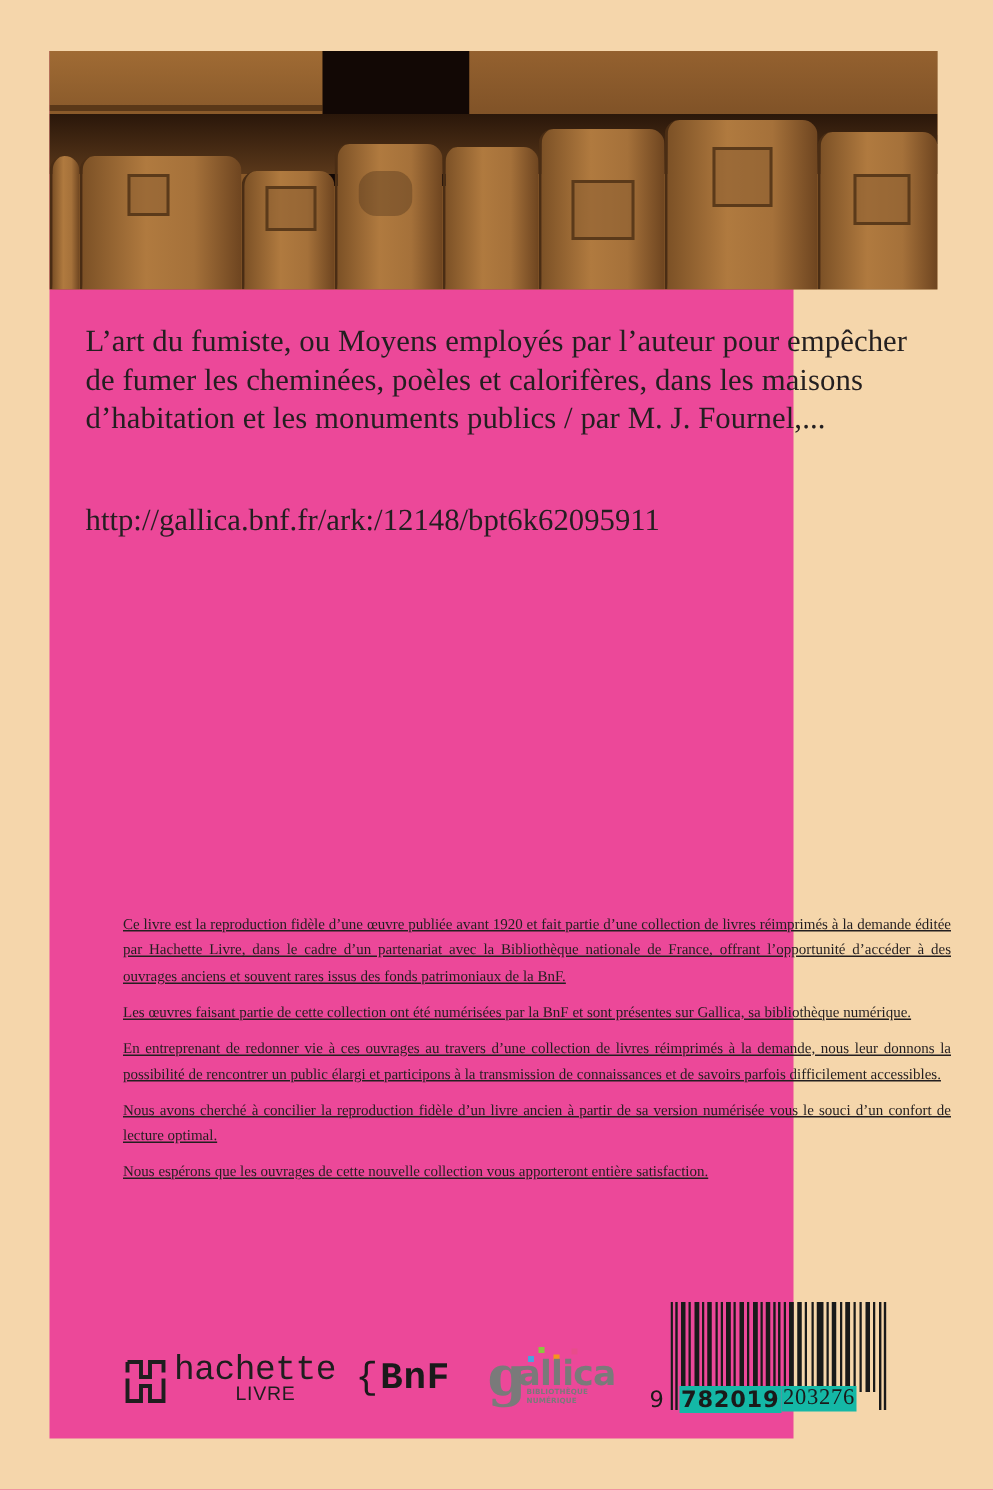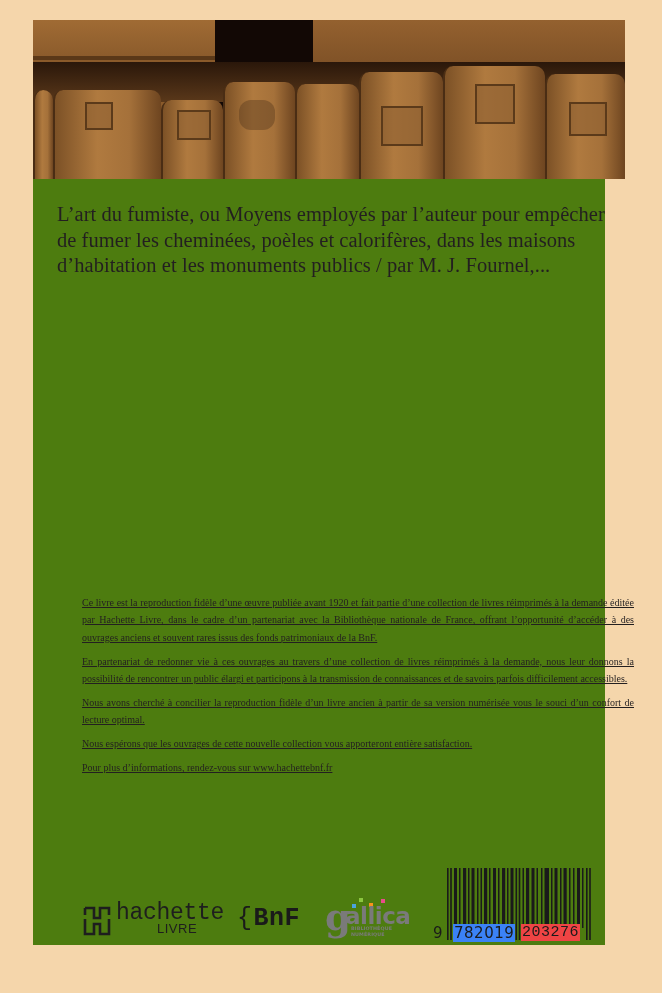--- a/index.html
+++ b/index.html
@@ -1,19 +1,19 @@
 <!DOCTYPE html>
 <html><head>
 <meta charset="utf-8">
 <style>
   * { margin:0; padding:0; box-sizing:border-box; }
   html, body { width:662px; height:993px; overflow:hidden; }
   body { background:#f5d6ab; position:relative; font-family:"Liberation Serif", "DejaVu Serif", serif; color:#231f20; }
 
-  .panel { position:absolute; left:33px; top:20px; width:572px; height:925px; background:#4d7c0f; }
+  .panel { position:absolute; left:33px; top:34px; width:496px; height:925px; background:#ec4899; }
 
   .banner { position:absolute; left:0; top:0; width:592px; height:159px; overflow:hidden;
             background:#8a5a2a; }
   .banner .layer { position:absolute; }
   .banner .top-left { left:0; top:0; width:182px; height:40px; background:linear-gradient(#a06b34,#8c5c2c); border-bottom:4px solid #5a3818; }
   .banner .dark-gap { left:182px; top:0; width:98px; height:90px; background:#120805; }
   .banner .top-right { left:280px; top:0; width:312px; height:62px; background:linear-gradient(#94612f,#7a4e25); border-bottom:6px solid #3b230e; }
   .banner .shadow { left:0; top:42px; width:592px; height:40px; background:linear-gradient(#2a170a,#5a381a); }
   .banner .spine { top:70px; height:89px; background:linear-gradient(90deg,#7c5126,#b07a3f 40%,#a5713a 70%,#6e4520); border-left:2px solid #4a2d14; border-radius:10px 10px 0 0; }
   .banner .label { position:absolute; border:2px solid #5b3a1a; background:rgba(140,95,50,.55); }
@@ -35,22 +35,22 @@
 
   .gallica { position:absolute; left:276px; top:26px; width:76px; height:44px; }
   .gallica .g { position:absolute; left:0; top:5px; font-family:"DejaVu Serif","Liberation Serif",serif; font-weight:bold; font-size:37px; line-height:37px; color:#7a7a7a; }
   .gallica .rest { position:absolute; left:20px; top:9px; font-family:"DejaVu Sans","Liberation Sans",sans-serif; font-weight:bold; font-size:23px; color:#7a7a7a; letter-spacing:-0.5px; }
   .gallica .sub { position:absolute; left:26px; font-family:"DejaVu Sans",sans-serif; font-weight:bold; font-size:4.8px; color:#7a7a7a; letter-spacing:0.1px; }
   .gallica .dot { position:absolute; width:4px; height:4px; }
 
   .barcode { position:absolute; left:398px; top:0; width:145px; height:72px; }
   .barcode .bars { position:absolute; left:0; top:0; height:72px; display:flex; align-items:flex-start; }
   .barcode .num-first { position:absolute; left:-14px; top:56px; font-family:"DejaVu Sans",sans-serif; font-size:15px; color:#1a1a1a; }
-  .barcode .num-left { position:absolute; left:6px; top:56px; font-family:"DejaVu Sans",sans-serif; font-size:15px; color:#1a1a1a; background:#3b82f6; padding:0 1px; letter-spacing:0.5px; }
-  .barcode .num-right { position:absolute; left:74px; top:56px; font-family:Liberation Mono, monospace; font-size:15px; color:#1a1a1a; background:#ef4444; padding:0 1px; letter-spacing:0.5px; }
+  .barcode .num-left { position:absolute; left:6px; top:56px; font-family:"DejaVu Sans",sans-serif; font-size:15px; color:#1a1a1a; background:#14b8a6; padding:0 1px; letter-spacing:0.5px;font-weight:bold; }
+  .barcode .num-right { position:absolute; left:74px; top:56px; font-family:Liberation Serif, serif; font-size:15px; color:#1a1a1a; background:#14b8a6; padding:0 1px; letter-spacing:0.5px; }
 </style>
 </head>
 <body>
 
 <div class="panel">
 
   <div class="banner">
     <div class="layer top-left"></div>
     <div class="layer dark-gap"></div>
     <div class="layer top-right"></div>
@@ -72,27 +72,28 @@
     </div>
     <div class="layer spine" style="left:410px;width:102px;top:46px;height:113px;">
       <div class="label" style="left:30px;top:18px;width:40px;height:40px;"></div>
     </div>
     <div class="layer spine" style="left:512px;width:80px;top:54px;height:105px;">
       <div class="label" style="left:22px;top:28px;width:38px;height:34px;"></div>
     </div>
   </div>
 
   <div class="title">L’art du fumiste, ou Moyens employés par l’auteur pour empêcher de fumer les cheminées, poèles et calorifères, dans les maisons d’habitation et les monuments publics / par M. J. Fournel,...</div>
+  <div class="url">http://gallica.bnf.fr/ark:/12148/bpt6k62095911</div>
 
   <div class="blurb">
     <p>Ce livre est la reproduction fidèle d’une œuvre publiée avant 1920 et fait partie d’une collection de livres réimprimés à la demande éditée par Hachette Livre, dans le cadre d’un partenariat avec la Bibliothèque nationale de France, offrant l’opportunité d’accéder à des ouvrages anciens et souvent rares issus des fonds patrimoniaux de la BnF.</p>
-    <p>En partenariat de redonner vie à ces ouvrages au travers d’une collection de livres réimprimés à la demande, nous leur donnons la possibilité de rencontrer un public élargi et participons à la transmission de connaissances et de savoirs parfois difficilement accessibles.</p>
+    <p>Les œuvres faisant partie de cette collection ont été numérisées par la BnF et sont présentes sur Gallica, sa bibliothèque numérique.</p>
+    <p>En entreprenant de redonner vie à ces ouvrages au travers d’une collection de livres réimprimés à la demande, nous leur donnons la possibilité de rencontrer un public élargi et participons à la transmission de connaissances et de savoirs parfois difficilement accessibles.</p>
     <p>Nous avons cherché à concilier la reproduction fidèle d’un livre ancien à partir de sa version numérisée vous le souci d’un confort de lecture optimal.</p>
     <p>Nous espérons que les ouvrages de cette nouvelle collection vous apporteront entière satisfaction.</p>
-    <p>Pour plus d’informations, rendez-vous sur www.hachettebnf.fr</p>
   </div>
 </div>
 
 <div class="logos">
 
   <div class="hachette">
     <svg class="mark" viewBox="0 0 28 30">
       <path d="M2 2 H11 V12 H17 V2 H26 V9 M26 13 V28 H17 V18 H11 V28 H2 V13 M2 9 V2" fill="none" stroke="#1e1e1e" stroke-width="2.6"></path>
     </svg>
     <span class="word1">hachette</span>

